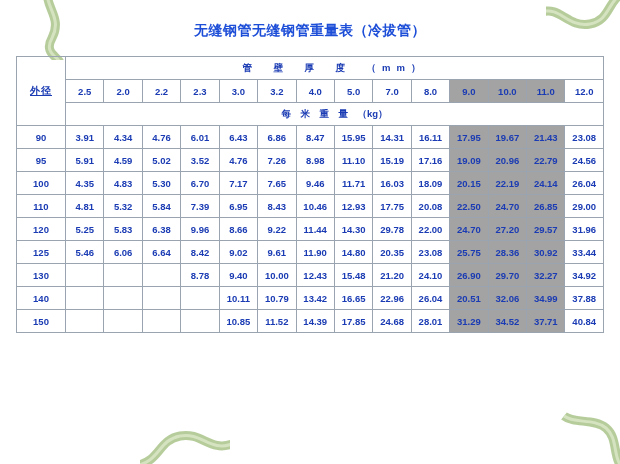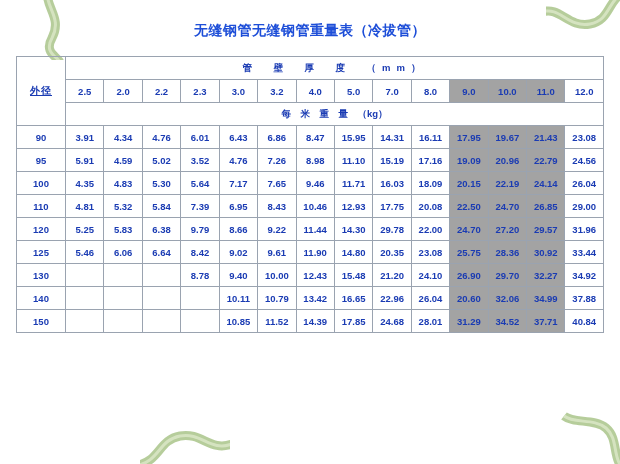--- a/index.html
+++ b/index.html
@@ -188,21 +188,21 @@
           <td class="vcell shade">19.09</td>
           <td class="vcell shade">20.96</td>
           <td class="vcell shade">22.79</td>
           <td class="vcell">24.56</td>
         </tr>
         <tr class="row-tall">
           <td class="col-od">100</td>
           <td class="vcell">4.35</td>
           <td class="vcell">4.83</td>
           <td class="vcell">5.30</td>
-          <td class="vcell">5.64</td>
+          <td class="vcell">6.70</td>
           <td class="vcell">7.17</td>
           <td class="vcell">7.65</td>
           <td class="vcell">9.46</td>
           <td class="vcell">11.71</td>
           <td class="vcell">16.03</td>
           <td class="vcell">18.09</td>
           <td class="vcell shade">20.15</td>
           <td class="vcell shade">22.19</td>
           <td class="vcell shade">24.14</td>
           <td class="vcell">26.04</td>
@@ -222,21 +222,21 @@
           <td class="vcell shade">22.50</td>
           <td class="vcell shade">24.70</td>
           <td class="vcell shade">26.85</td>
           <td class="vcell">29.00</td>
         </tr>
         <tr class="row-tall">
           <td class="col-od">120</td>
           <td class="vcell">5.25</td>
           <td class="vcell">5.83</td>
           <td class="vcell">6.38</td>
-          <td class="vcell">9.79</td>
+          <td class="vcell">9.96</td>
           <td class="vcell">8.66</td>
           <td class="vcell">9.22</td>
           <td class="vcell">11.44</td>
           <td class="vcell">14.30</td>
           <td class="vcell">29.78</td>
           <td class="vcell">22.00</td>
           <td class="vcell shade">24.70</td>
           <td class="vcell shade">27.20</td>
           <td class="vcell shade">29.57</td>
           <td class="vcell">31.96</td>
@@ -280,21 +280,21 @@
           <td class="vcell empty"></td>
           <td class="vcell empty"></td>
           <td class="vcell empty"></td>
           <td class="vcell empty"></td>
           <td class="vcell">10.11</td>
           <td class="vcell">10.79</td>
           <td class="vcell">13.42</td>
           <td class="vcell">16.65</td>
           <td class="vcell">22.96</td>
           <td class="vcell">26.04</td>
-          <td class="vcell shade">20.60</td>
+          <td class="vcell shade">20.51</td>
           <td class="vcell shade">32.06</td>
           <td class="vcell shade">34.99</td>
           <td class="vcell">37.88</td>
         </tr>
         <tr class="row-tall">
           <td class="col-od">150</td>
           <td class="vcell empty"></td>
           <td class="vcell empty"></td>
           <td class="vcell empty"></td>
           <td class="vcell empty"></td>

